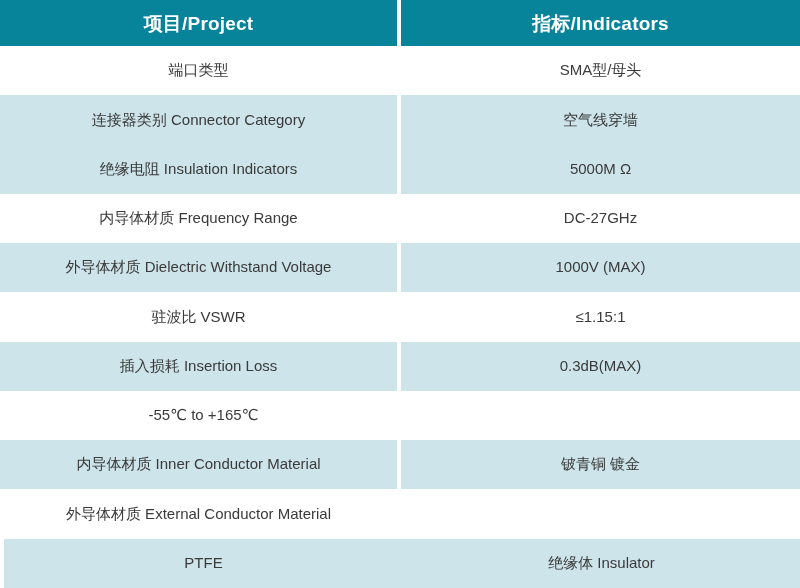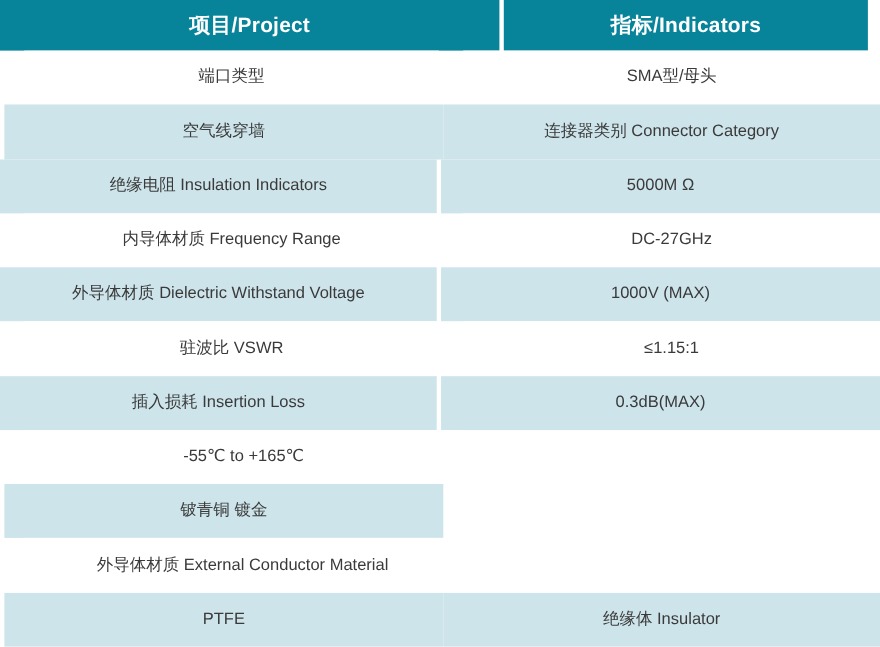--- a/index.html
+++ b/index.html
@@ -33,22 +33,22 @@
     align-items: center;
     justify-content: center;
     background: #08849A;
     color: #ffffff;
     font-size: 19px;
     font-weight: bold;
     letter-spacing: 0.2px;
     line-height: 1;
     box-sizing: border-box;
   }
-  .th.col-project  { width: 454px; }
-  .th.col-ind      { width: 331px; margin-left: 4px; }
+  .th.col-project  { width: 397px; }
+  .th.col-ind      { width: 399px; margin-left: 4px; }
 
   
   .tbody {
     display: flex;
     flex-direction: column;
     flex: 1 1 auto;
   }
   .tr {
     display: flex;
     flex: 1 1 0;
@@ -63,42 +63,42 @@
     line-height: 1.25;
     box-sizing: border-box;
     padding: 0 8px;
     text-align: center;
     white-space: nowrap;
   }
   .td.col-project { width: 397px; }
   .td.col-ind     { width: 399px; margin-left: 4px; }
 
   .tr.tint .td { background: #CDE4EA; }
-  .tr.plain .td { background: #FFFFFF; margin-left: 22px; }
+  .tr.plain .td { background: #FFFFFF; }
 </style>
 </head>
 <body>
 
 <div class="spec-table">
 
   <div class="thead">
     <div class="th col-project">项目/Project</div>
     <div class="th col-ind">指标/Indicators</div>
   </div>
 
   <div class="tbody">
 
     <div class="tr plain">
       <div class="td col-project">端口类型</div>
       <div class="td col-ind">SMA型/母头</div>
     </div>
 
     <div class="tr tint">
+      <div class="td col-project">连接器类别 Connector Category</div>
       <div class="td col-ind">空气线穿墙</div>
-      <div class="td col-project">连接器类别 Connector Category</div>
     </div>
 
 
     <div class="tr tint">
       <div class="td col-project">绝缘电阻 Insulation Indicators</div>
       <div class="td col-ind">5000M Ω</div>
     </div>
 
     <div class="tr plain">
       <div class="td col-project">内导体材质 Frequency Range</div>
@@ -118,20 +118,21 @@
     <div class="tr tint">
       <div class="td col-project">插入损耗 Insertion Loss</div>
       <div class="td col-ind">0.3dB(MAX)</div>
     </div>
 
     <div class="tr plain">
       <div class="td col-ind">-55℃ to +165℃</div>
     </div>
 
     <div class="tr tint">
+      <div class="td col-project">内导体材质 Inner Conductor Material</div>
       <div class="td col-ind">铍青铜 镀金</div>
     </div>
 
     <div class="tr plain">
       <div class="td col-project">外导体材质 External Conductor Material</div>
     </div>
 
     <div class="tr tint">
       <div class="td col-ind">PTFE</div>
       <div class="td col-project">绝缘体 Insulator</div>

